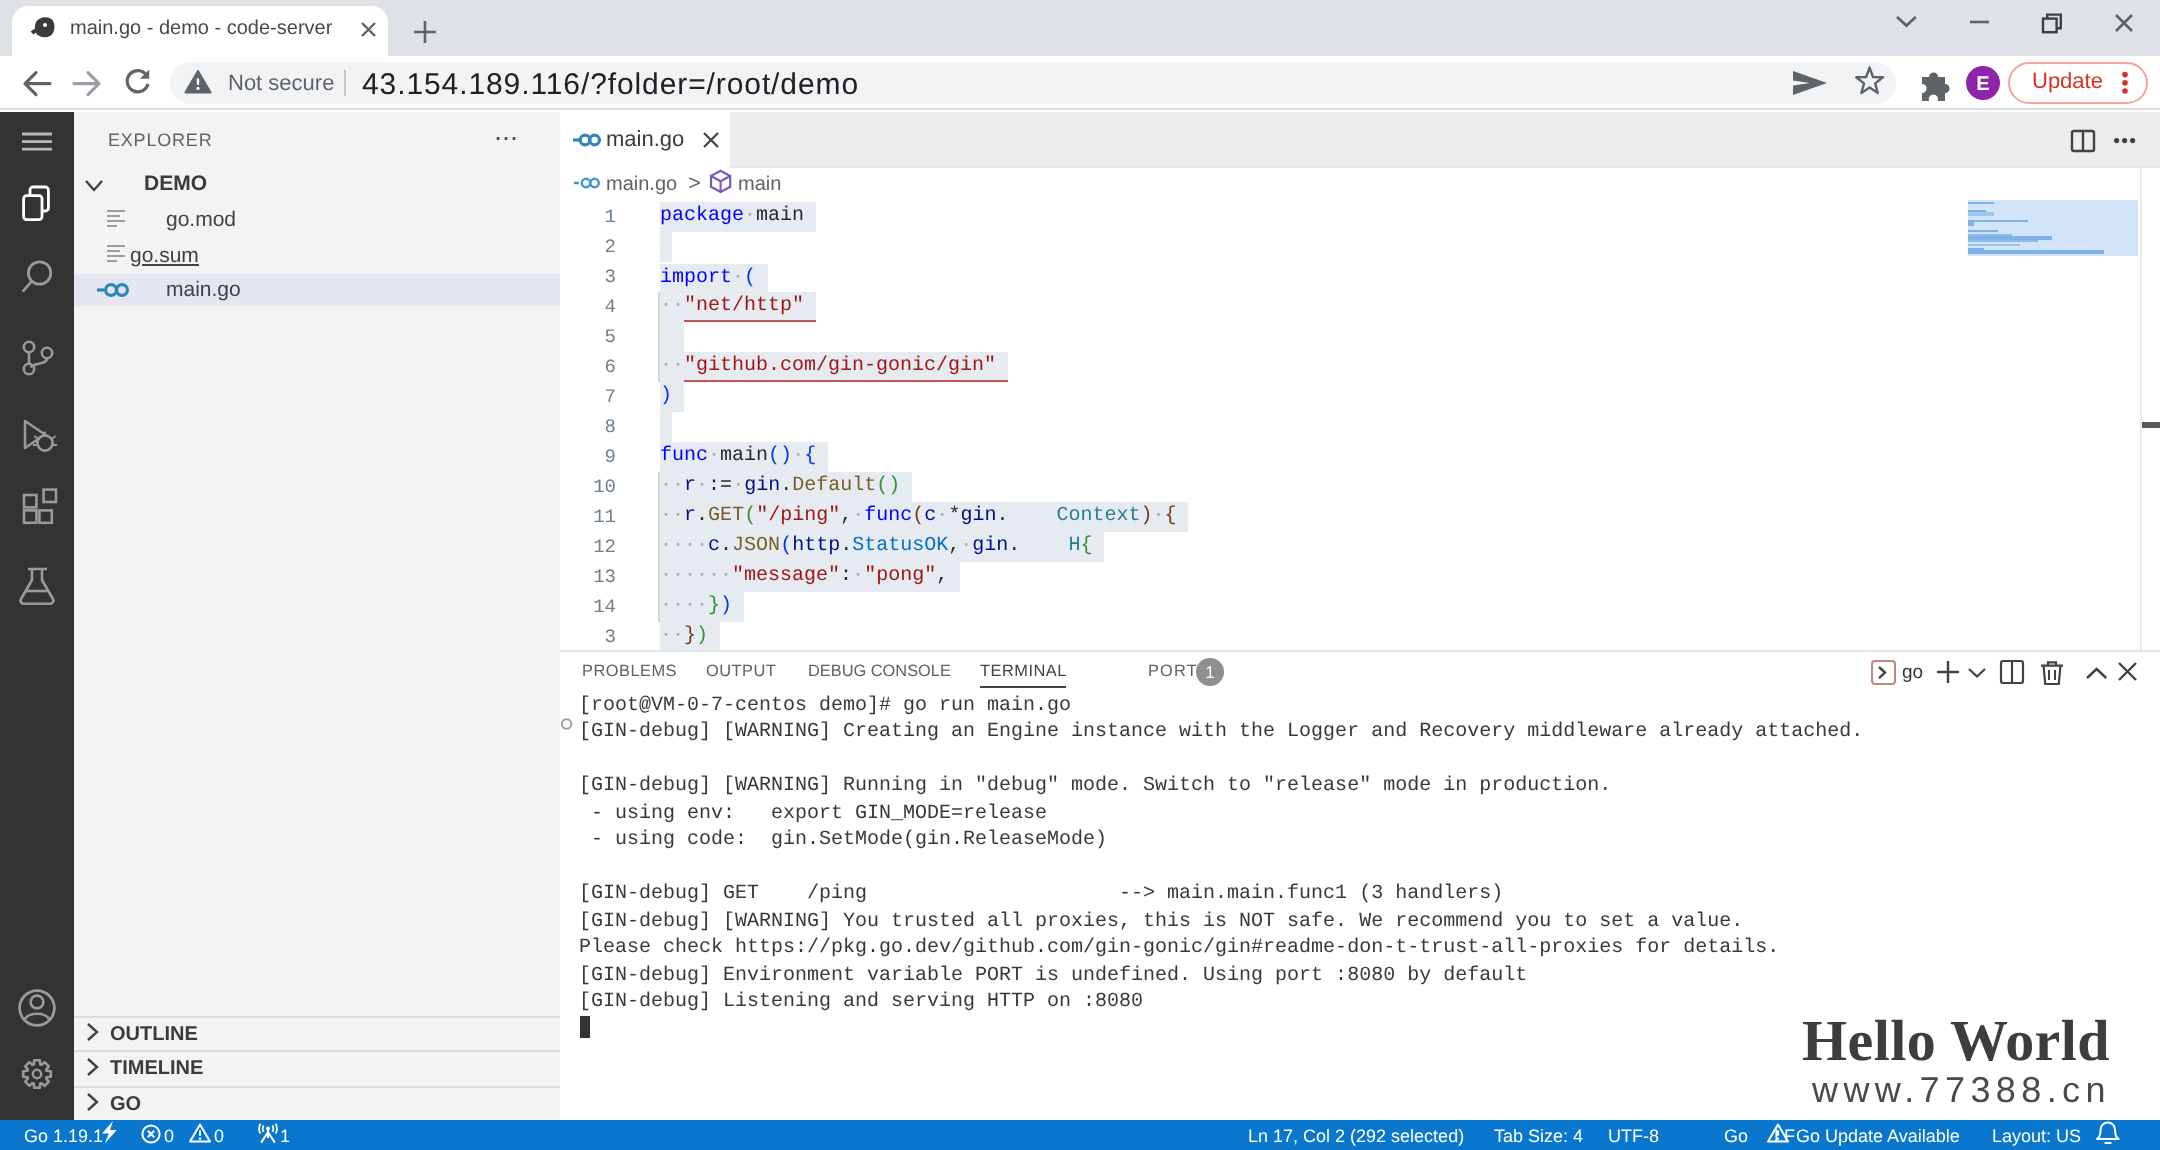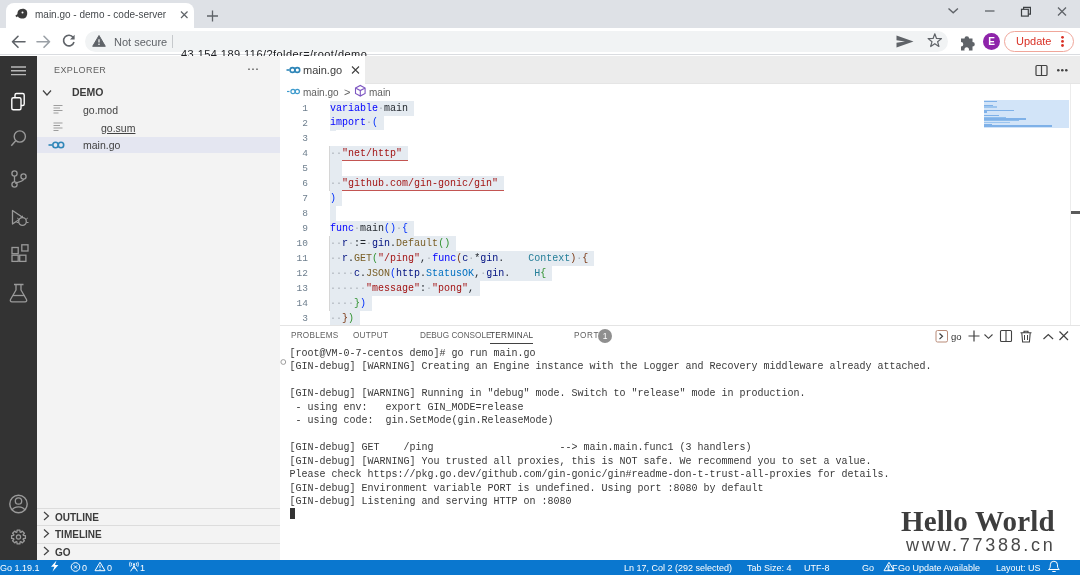--- a/index.html
+++ b/index.html
@@ -8,21 +8,21 @@
   .abs{position:absolute;}
   svg{display:block;}
   
   #tabstrip{left:0;top:0;width:1080px;height:28px;background:#dee1e6;}
   #btab{left:6px;top:3px;width:188px;height:25px;background:#fff;border-radius:8px 8px 0 0;}
   #btab-title{left:35px;top:9px;font-size:10px;color:#45494d;white-space:nowrap;}
   
   #toolbar{left:0;top:28px;width:1080px;height:27px;background:#fff;border-bottom:1px solid #dadce0;box-sizing:border-box;}
   #urlpill{left:85px;top:31px;width:863px;height:21px;border-radius:11px;background:#f1f3f4;}
   #notsecure{left:114px;top:36px;font-size:11px;color:#5f6368;}
-  #urltext{left:181px;top:48px;font-size:11px;color:#202124;letter-spacing:.45px;}
+  #urltext{left:181px;top:34px;font-size:15px;color:#202124;letter-spacing:.45px;}
   #urldiv{left:172px;top:35px;width:1px;height:13px;background:#c6c9cc;}
   #updatepill{left:1004px;top:31px;width:70px;height:21px;border-radius:11px;border:1.2px solid #f0a69a;box-sizing:border-box;}
   #updatetext{left:1016px;top:35px;font-size:11px;color:#d93025;}
   
   #vsroot{left:0;top:56px;width:1080px;height:519px;background:#fff;}
   #actbar{left:0;top:56px;width:37px;height:504px;background:#333333;}
   #sidebar{left:37px;top:56px;width:243px;height:504px;background:#f3f3f3;}
   #statusbar{left:0;top:560px;width:1080px;height:15px;background:#0a77cf;}
   .sb{color:#fff;font-size:9px;white-space:nowrap;top:563px;}
   #tabstrip2{left:280px;top:56px;width:800px;height:28px;background:#ececec;border-bottom:1px solid #e5e5e5;box-sizing:border-box;}
@@ -89,39 +89,39 @@
 <div class="abs" id="breadcrumb"></div>
 <div class="abs bc" style="left:303px;">main.go</div>
 <div class="abs bc" style="left:344px;top:86px;font-size:11px;">&gt;</div>
 <div class="abs bc" style="left:369px;">main</div>
 
 <div class="abs exh" style="left:54px;top:65px;">EXPLORER</div>
 <div class="abs" style="left:247px;top:62px;font-size:12px;color:#424242;letter-spacing:1px;">⋯</div>
 <div class="abs" id="selrow"></div>
 <div class="abs tree" style="left:54px;top:86px;font-weight:bold;color:#3b3b3b;">DEMO</div>
 <div class="abs tree" style="left:65px;top:104px;">go.mod</div>
-<div class="abs tree" style="left:83px;top:121.5px;text-decoration:underline;">go.sum</div>
+<div class="abs tree" style="left:47px;top:121.5px;text-decoration:underline;">go.sum</div>
 <div class="abs tree" style="left:65px;top:139px;">main.go</div>
 <div class="abs sect" style="top:508px;">
     <span class="abs sectlab" style="left:18px;top:3px;">OUTLINE</span>
   </div>
 <div class="abs sect" style="top:525px;text-decoration:underline;">
     <span class="abs sectlab" style="left:18px;top:3px;">TIMELINE</span>
   </div>
 <div class="abs sect" style="top:543px;">
     <span class="abs sectlab" style="left:18px;top:3px;">GO</span>
   </div>
 
 <div class="abs" id="code">
   <div class="guide" style="left:49px;top:45px;height:45px;"></div>
   <div class="guide" style="left:49px;top:135px;height:75px;"></div>
   <div class="guide" style="left:73px;top:180px;height:15px;"></div>
-  <div class="ln" style="top:0px;">1</div><div class="cl" style="top:0px;"><span class="sel"><span class="kw">variable</span><span class="ws">·</span><span class="pl">main</span></span></div>
+  <div class="ln" style="top:0px;">1</div><div class="cl" style="top:0px;"><span class="sel"><span class="kw">package</span><span class="ws">·</span><span class="pl">main</span></span></div>
   <div class="ln" style="top:15px;">2</div><div class="cl" style="top:15px;"><span class="sel"></span></div>
-  <div class="ln" style="top:30px;">3</div><div class="cl" style="top:14px;"><span class="sel"><span class="kw">import</span><span class="ws">·</span><span class="b1">(</span></span></div>
+  <div class="ln" style="top:30px;">3</div><div class="cl" style="top:31px;"><span class="sel"><span class="kw">import</span><span class="ws">·</span><span class="b1">(</span></span></div>
   <div class="ln" style="top:45px;">4</div><div class="cl" style="top:45px;"><span class="sel"><span class="ws">··</span><span class="str">"net/http"</span></span></div>
   <div class="ln" style="top:60px;">5</div><div class="cl" style="top:60px;"><span class="sel"> </span></div>
   <div class="ln" style="top:75px;">6</div><div class="cl" style="top:75px;"><span class="sel"><span class="ws">··</span><span class="str">"github.com/gin-gonic/gin"</span></span></div>
   <div class="ln" style="top:90px;">7</div><div class="cl" style="top:90px;"><span class="sel"><span class="b1">)</span></span></div>
   <div class="ln" style="top:105px;">8</div><div class="cl" style="top:105px;"><span class="sel"></span></div>
   <div class="ln" style="top:120px;">9</div><div class="cl" style="top:120px;"><span class="sel"><span class="kw">func</span><span class="ws">·</span><span class="pl">main</span><span class="b1">()</span><span class="ws">·</span><span class="b1">{</span></span></div>
   <div class="ln" style="top:135px;">10</div><div class="cl" style="top:135px;"><span class="sel"><span class="ws">··</span><span class="vr">r</span><span class="ws">·</span><span class="pl">:=</span><span class="ws">·</span><span class="vr">gin</span><span class="pl">.</span><span class="fn">Default</span><span class="b2">()</span></span></div>
   <div class="ln" style="top:150px;">11</div><div class="cl" style="top:150px;"><span class="sel"><span class="ws">··</span><span class="vr">r</span><span class="pl">.</span><span class="fn">GET</span><span class="b2">(</span><span class="str">"/ping"</span><span class="pl">,</span><span class="ws">·</span><span class="kw">func</span><span class="b3">(</span><span class="vr">c</span><span class="ws">·</span><span class="pl">*</span><span class="vr">gin</span><span class="pl">.</span><span class="ty">Context</span><span class="b3">)</span><span class="ws">·</span><span class="b3">{</span></span></div>
   <div class="ln" style="top:165px;">12</div><div class="cl" style="top:165px;"><span class="sel"><span class="ws">····</span><span class="vr">c</span><span class="pl">.</span><span class="fn">JSON</span><span class="b1">(</span><span class="vr">http</span><span class="pl">.</span><span class="ct">StatusOK</span><span class="pl">,</span><span class="ws">·</span><span class="vr">gin</span><span class="pl">.</span><span class="ty">H</span><span class="b2">{</span></span></div>
   <div class="ln" style="top:180px;">13</div><div class="cl" style="top:180px;"><span class="sel"><span class="ws">······</span><span class="str">"message"</span><span class="pl">:</span><span class="ws">·</span><span class="str">"pong"</span><span class="pl">,</span></span></div>
@@ -143,42 +143,42 @@
   <div class="abs" style="left:0;top:21.9px;height:1.4px;width:26px;background:#9cc5ef;"></div>
   <div class="abs" style="left:0;top:23.6px;height:1.4px;width:8px;background:#7fb1e8;"></div>
   <div class="abs" style="left:0;top:25.4px;height:1.6px;width:68px;background:#7fb1e8;"></div>
 </div>
 <div class="abs" style="left:1070px;top:84px;width:1px;height:241px;background:#ececec;"></div>
 <div class="abs" style="left:1071px;top:211px;width:9px;height:3px;background:#5a5a5a;"></div>
 
 <div class="abs" id="panel"></div>
 <div class="abs ptab" style="left:291px;">PROBLEMS</div>
 <div class="abs ptab" style="left:353px;">OUTPUT</div>
-<div class="abs ptab" style="left:404px;letter-spacing:0;margin-left:16px;">DEBUG CONSOLE</div>
+<div class="abs ptab" style="left:404px;letter-spacing:0;">DEBUG CONSOLE</div>
 <div class="abs ptab" style="left:490px;color:#424242;border-bottom:1px solid #424242;padding-bottom:2.5px;">TERMINAL</div>
 <div class="abs ptab" style="left:574px;letter-spacing:.6px;">PORTS</div>
 <div class="abs" style="left:598px;top:329px;width:14px;height:14px;border-radius:7px;background:#8f8f8f;color:#fff;font-size:8.5px;text-align:center;line-height:14px;">1</div>
 <div class="abs" id="term">[root@VM-0-7-centos demo]# go run main.go
 [GIN-debug] [WARNING] Creating an Engine instance with the Logger and Recovery middleware already attached.
 
 [GIN-debug] [WARNING] Running in "debug" mode. Switch to "release" mode in production.
  - using env:   export GIN_MODE=release
  - using code:  gin.SetMode(gin.ReleaseMode)
 
 [GIN-debug] GET    /ping                     --&gt; main.main.func1 (3 handlers)
 [GIN-debug] [WARNING] You trusted all proxies, this is NOT safe. We recommend you to set a value.
 Please check https://pkg.go.dev/github.com/gin-gonic/gin#readme-don-t-trust-all-proxies for details.
 [GIN-debug] Environment variable PORT is undefined. Using port :8080 by default
 [GIN-debug] Listening and serving HTTP on :8080
 <span style="display:inline-block;width:5.5px;height:11px;background:#333;vertical-align:-2px;"></span></div>
 <div class="abs" id="wm1">Hello World</div>
 <div class="abs" id="wm2">www.77388.cn</div>
 
 <div class="abs" id="statusbar"></div>
-<div class="abs sb" style="left:0;">Go 1.19.1</div>
+<div class="abs sb" style="left:12px;">Go 1.19.1</div>
 <div class="abs sb" style="left:82px;">0</div>
 <div class="abs sb" style="left:107px;">0</div>
 <div class="abs sb" style="left:140px;">1</div>
 <div class="abs sb" style="left:624px;">Ln 17, Col 2 (292 selected)</div>
 <div class="abs sb" style="left:747px;">Tab Size: 4</div>
 <div class="abs sb" style="left:804px;">UTF-8</div>
 <div class="abs sb" style="left:887px;">LF</div>
 <div class="abs sb" style="left:862px;">Go</div>
 <div class="abs sb" style="left:898px;">Go Update Available</div>
 <div class="abs sb" style="left:996px;">Layout: US</div>

